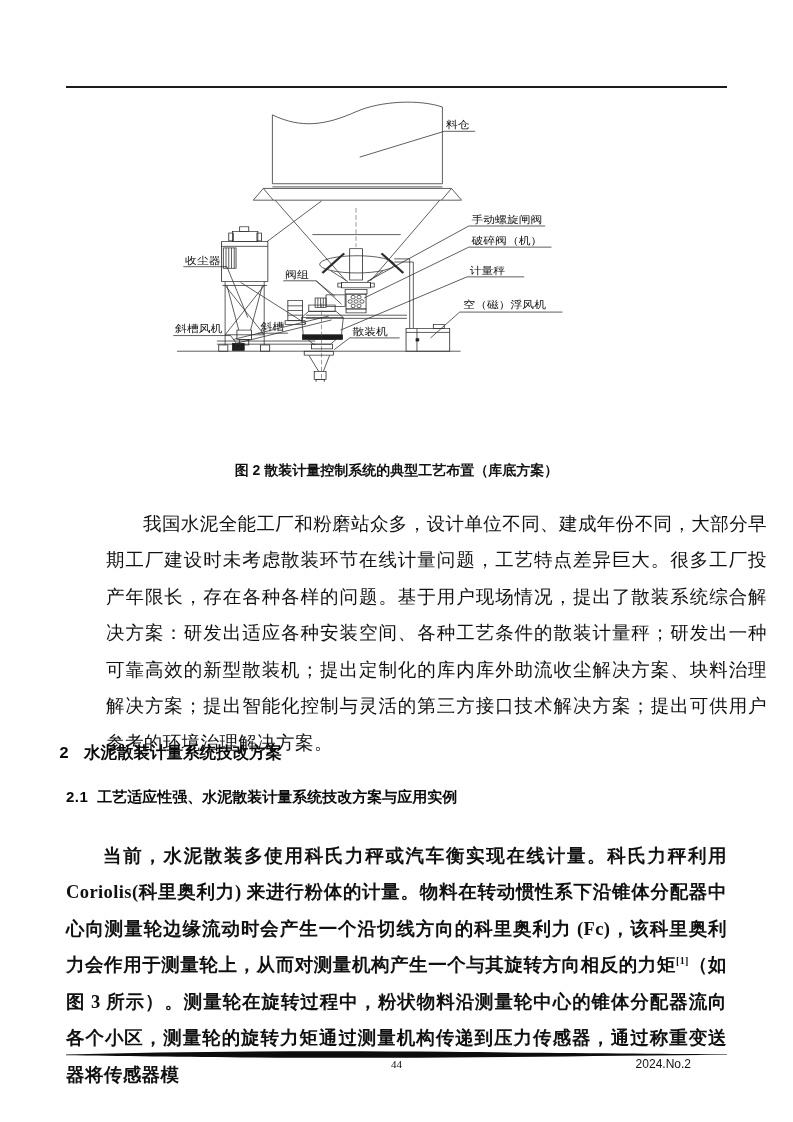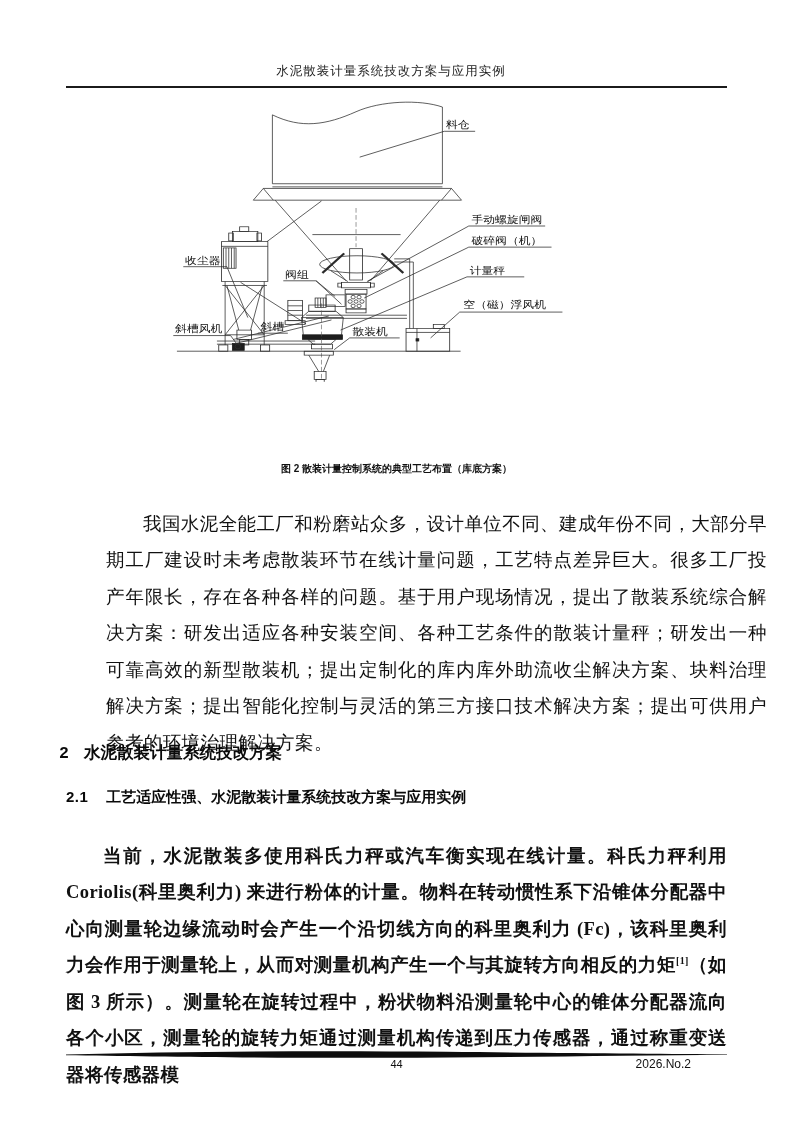--- a/index.html
+++ b/index.html
@@ -8,67 +8,66 @@
     font-family:"Liberation Serif","DejaVu Serif",serif;color:#000;overflow:hidden;
   }
   .hdr-title{
     position:absolute;top:63px;left:66px;width:650px;text-align:center;
     font-size:12.5px;letter-spacing:1px;color:#1a1a1a;
   }
   .hdr-rule{position:absolute;top:86px;left:66px;width:661px;border-top:2px solid #1b1b1b;}
   .fig-svg{position:absolute;top:100px;left:66px;}
   .fig-caption{
     position:absolute;top:462px;left:66px;width:661px;text-align:center;
-    font-family:"Liberation Sans","DejaVu Sans",sans-serif;font-weight:bold;font-size:10px;color:#111;
+    font-family:"Liberation Sans","DejaVu Sans",sans-serif;font-weight:bold;font-size:14px;color:#111;
   }
   .body-p{
     position:absolute;left:66px;width:661px;
     font-size:18.5px;line-height:36.5px;letter-spacing:0.4px;
     text-align:justify;text-indent:2em;color:#111;
   }
   .p1{top:487px;margin-left:40px;}
   .p2{top:819px;font-weight:bold;}
   .body-p sup{font-size:10px;line-height:0;vertical-align:super;}
   .h2{
     position:absolute;top:742px;left:59px;width:661px;
     font-family:Liberation Mono, monospace;font-weight:bold;
     font-size:16.5px;color:#0a0a0a;
   }
   .h2 .num{margin-right:15px;}
   .h3{
     position:absolute;top:788px;left:66px;width:661px;
     font-family:"Liberation Sans","DejaVu Sans",sans-serif;font-weight:bold;
     font-size:15px;color:#0a0a0a;
   }
-  .h3 .num{margin-right:18px;letter-spacing:0.5px;}
+  .h3 .num{margin-right:9px;letter-spacing:0.5px;}
   .ftr-bar{position:absolute;top:1050px;left:66px;}
   .ftr-page{
     position:absolute;top:1058px;left:66px;width:661px;text-align:center;
-    font-family:Liberation Sans, sans-serif;font-size:11px;color:#111;
+    font-family:Liberation Serif, serif;font-size:11px;color:#111;
   }
   .ftr-issue{
     position:absolute;top:1057px;left:66px;width:625px;text-align:right;
     font-family:"Liberation Sans","DejaVu Sans",sans-serif;font-size:12px;color:#111;
   }
   .diagram line,.diagram path,.diagram rect,.diagram ellipse,.diagram circle{
     stroke:#2b2b2b;stroke-width:0.9;fill:none;
   }
   .diagram .thick{stroke-width:2.6;}
   .diagram .dark{fill:#1d1d1d;stroke:#1d1d1d;}
   .diagram .dash{stroke-dasharray:6 3;stroke-width:0.7;stroke:#555;}
   .diagram text{
     stroke:none;fill:#101010;font-family:"Liberation Serif","DejaVu Serif",serif;font-size:13px;
   }
 </style>
 </head>
 <body>
 
 <div class="page">
 
-  <div class="hdr-title">水泥散装计量系统技改方案与应用实例</div>
   <div class="hdr-rule"></div>
 
   <svg class="fig-svg diagram" width="661" height="360" viewBox="66 100 727 460" preserveAspectRatio="none">
     <svg x="66" y="100" width="661" height="360" viewBox="66 100 661 360" preserveAspectRatio="none">
 
     <g>
       <path d="M293,119 C325,137 352,132 385,115 C412,101 455,99 480,109"></path>
       <line x1="293" y1="119" x2="293" y2="207"></line>
       <line x1="480" y1="109" x2="480" y2="207"></line>
       <line x1="293" y1="207" x2="480" y2="207"></line>
@@ -269,15 +268,15 @@
   <div class="h3">
     <span class="num">2.1</span><span>工艺适应性强、水泥散装计量系统技改方案与应用实例</span>
   </div>
 
   <p class="body-p p2"><span>当前，水泥散装多使用科氏力秤或汽车衡实现在线计量。科氏力秤利用 Coriolis(科里奥利力) 来进行粉体的计量。物料在转动惯性系下沿锥体分配器中心向测量轮边缘流动时会产生一个沿切线方向的科里奥利力 (Fc)，该科里奥利力会作用于测量轮上，从而对测量机构产生一个与其旋转方向相反的力矩</span><sup>[1]</sup><span>（如图 3 所示）。测量轮在旋转过程中，粉状物料沿测量轮中心的锥体分配器流向各个小区，测量轮的旋转力矩通过测量机构传递到压力传感器，通过称重变送器将传感器模</span></p>
 
   <svg class="ftr-bar" width="661" height="9" viewBox="0 0 661 9">
     <path d="M0,4.6 C120,1.2 260,0.6 380,1.8 C500,3.0 600,3.8 661,4.2 L661,4.8 C560,5.6 440,7.4 320,7.8 C200,8.2 80,6.4 0,5.2 Z" fill="#0d0d0d" stroke="none"></path>
   </svg>
   <div class="ftr-page">44</div>
-  <div class="ftr-issue">2026.No.2</div>
+  <div class="ftr-issue">2024.No.2</div>
 
 </div>
 
 </body></html>

